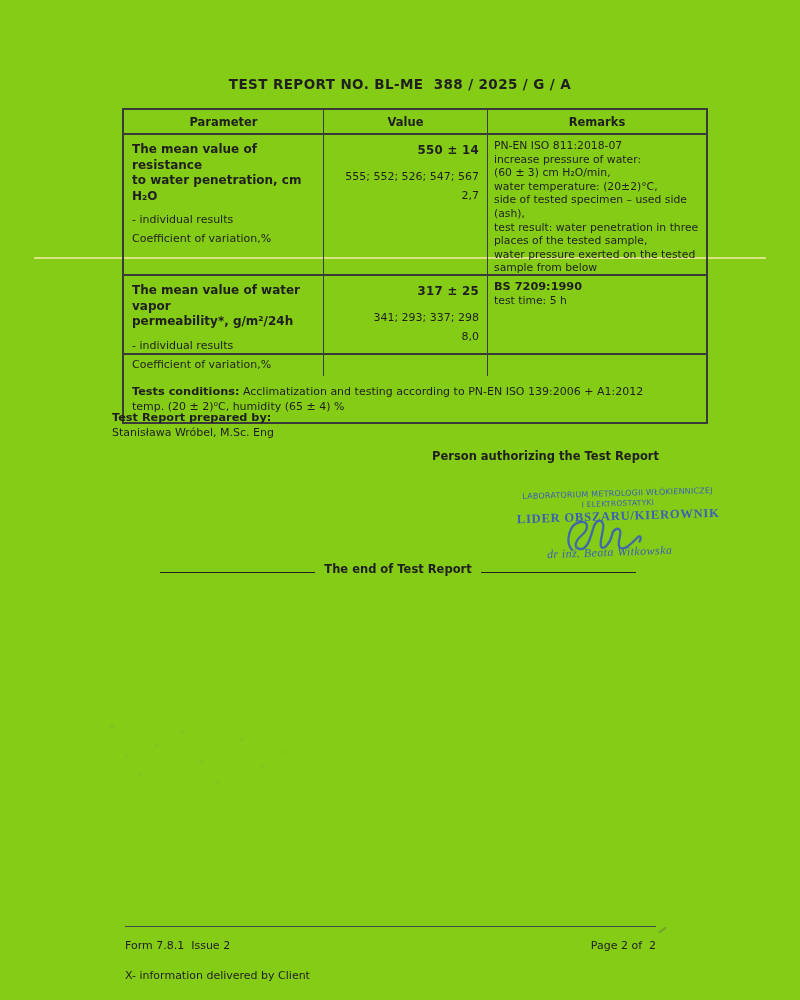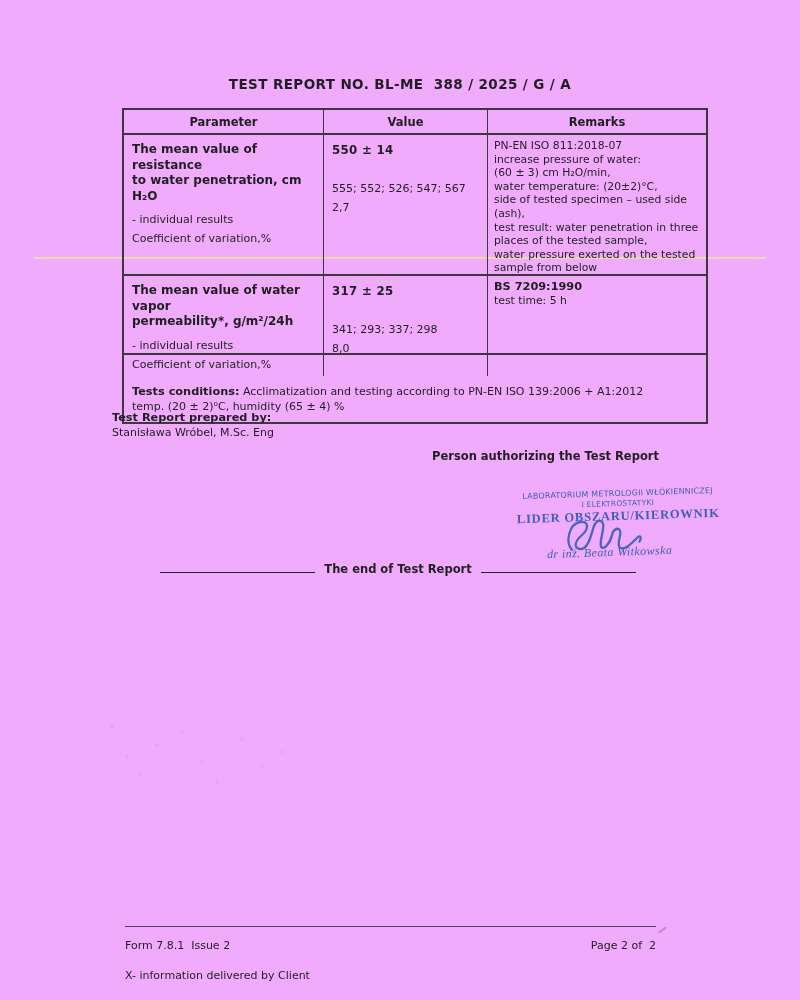--- a/index.html
+++ b/index.html
@@ -1,21 +1,21 @@
 <!DOCTYPE html>
 <html><head>
 <meta charset="utf-8">
 <style>
   * { margin: 0; padding: 0; box-sizing: border-box; }
   html, body { background: #ffffff; }
   .page {
     position: relative;
     width: 800px;
     height: 1000px;
-    background: #f0abfc;
+    background: #84cc16;
     font-family: "DejaVu Sans", "Liberation Sans", sans-serif;
     color: #1f1f1f;
     overflow: hidden;
   }
   .pre { white-space: pre-line; }
   .nowrap-pre { white-space: pre; }
 
   
   .doc-title {
     position: absolute;
@@ -41,23 +41,23 @@
     font-weight: bold; font-size: 11.5px;
     text-align: center; padding-top: 5px;
   }
   .cell { padding: 5px 8px; }
   .cell.b-r { border-right: 1.6px solid #3a3a3a; }
   .row-1 { height: 141px; border-bottom: 2.4px solid #3a3a3a; }
   .row-2 { height: 79px; border-bottom: 2px solid #3a3a3a; }
   .param-main { font-weight: bold; font-size: 12px; line-height: 15.5px; margin-top: 2px; }
   .param-sub1 { margin-top: 9px; }
   .param-sub2 { margin-top: 6px; }
-  .val-cell { text-align: left; }
+  .val-cell { text-align: right; }
   .val-main { font-weight: bold; font-size: 11.8px; margin-top: 3px; letter-spacing: 0.3px; }
-  .val-sub1 { margin-top: 25px; }
+  .val-sub1 { margin-top: 13px; }
   .val-sub2 { margin-top: 6px; }
   .remarks-cell { padding: 4px 6px; font-size: 10.8px; line-height: 13.6px; }
   .remarks-title { }
   .remarks-title.bold { font-weight: bold; font-size: 11.3px; }
   .cond-row { padding: 6px 8px 8px 8px; line-height: 15px; font-size: 11px; margin-top: 23px; }
   .cond-label { font-weight: bold; font-size: 11.3px; }
 
   
   .prepared { position: absolute; left: 112px; top: 411px; font-size: 11px; line-height: 14.5px; }
   .prepared .lbl { font-weight: bold; font-size: 11.3px; }

